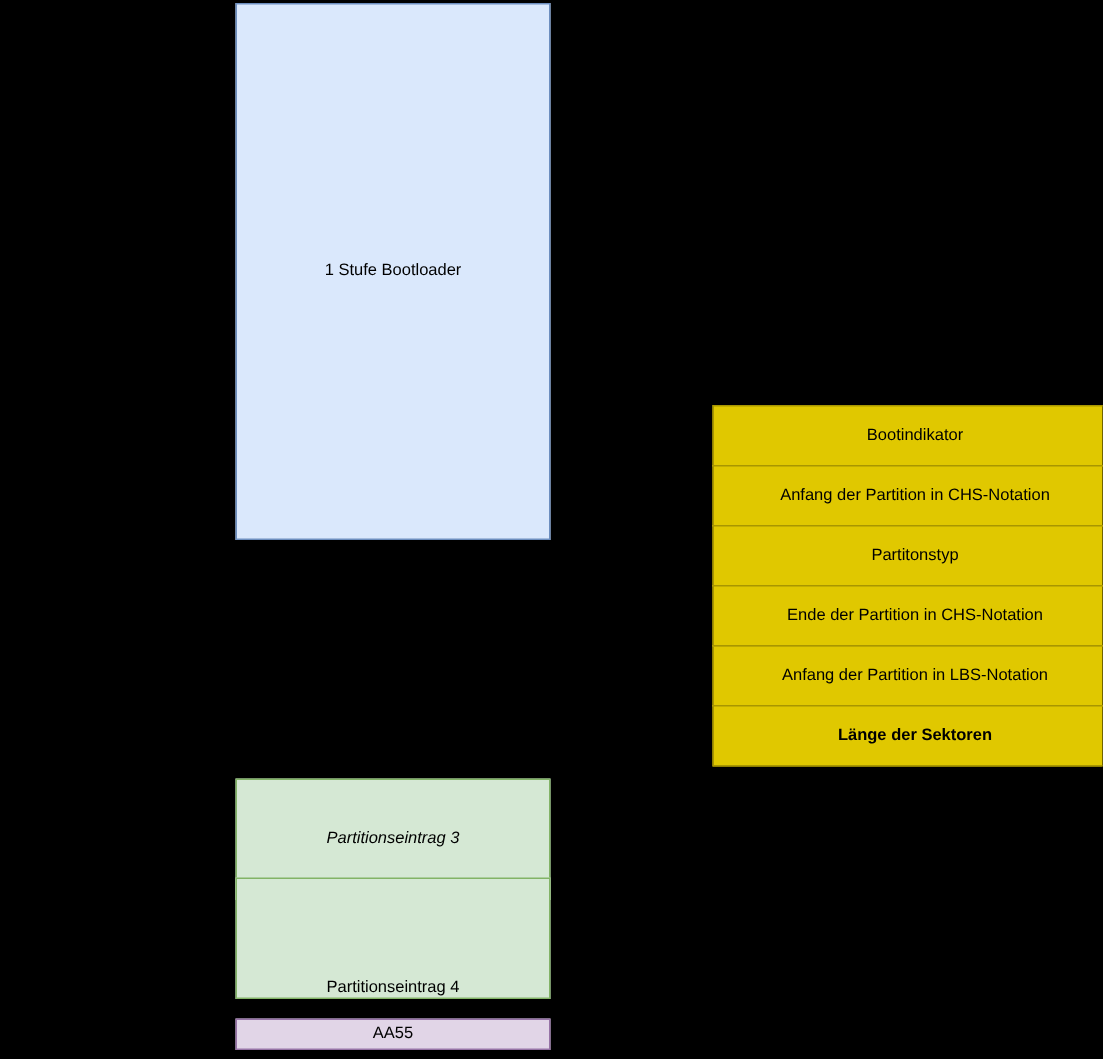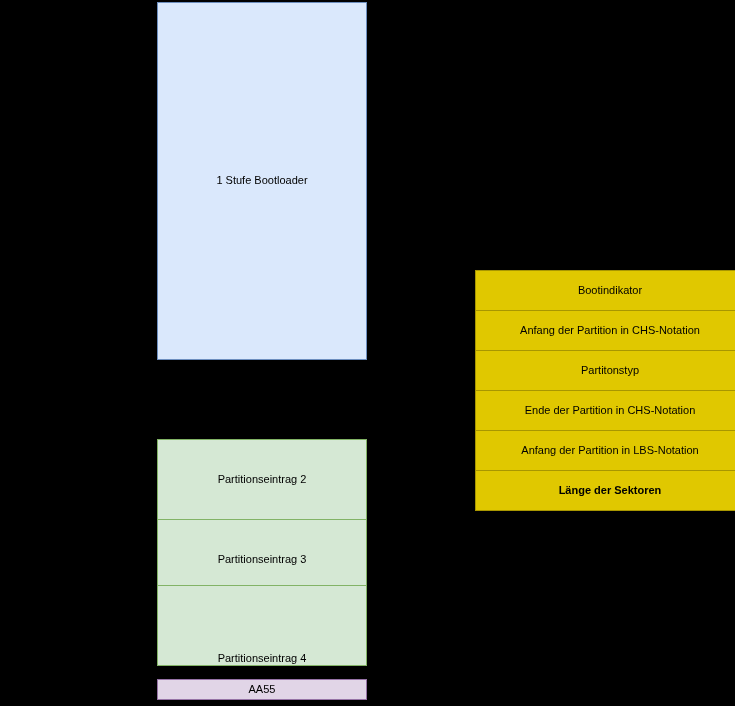--- a/index.html
+++ b/index.html
@@ -34,21 +34,21 @@
     background: var(--bootloader-fill, #dae8fc);
     border: 1px solid var(--bootloader-border, #6c8ebf);
   }
   .partition {
     height: 81px;
     background: var(--partition-fill, #d5e8d4);
     border: 1px solid var(--partition-border, #82b366);
   }
   .partition.p1 { top: 359px; }
   .partition.p2 { top: 439px; }
-  .partition.p3 { top: 519px; }
+  .partition.p3 { top: 519px; font-style: italic; }
   .partition.p4 { top: 585px; align-items: flex-end; }
   .signature {
     top: 679px; height: 21px;
     background: var(--signature-fill, #e1d5e7);
     border: 1px solid var(--signature-border, #9673a6);
   }
   
   .field-col { left: 463px; width: 270px; }
   .field {
     height: 41px;
@@ -64,23 +64,20 @@
 </style>
 </head>
 <body>
 
 <div class="canvas">
 
   <div class="box mbr-col bootloader">
     <span>1 Stufe Bootloader</span>
   </div>
 
-  <div class="box mbr-col partition p2">
-    <span>Partitionseintrag 2</span>
-  </div>
   <div class="box mbr-col partition p3">
     <span>Partitionseintrag 3</span>
   </div>
   <div class="box mbr-col partition p4">
     <span>Partitionseintrag 4</span>
   </div>
 
   <div class="box mbr-col signature">
     <span>AA55</span>
   </div>

